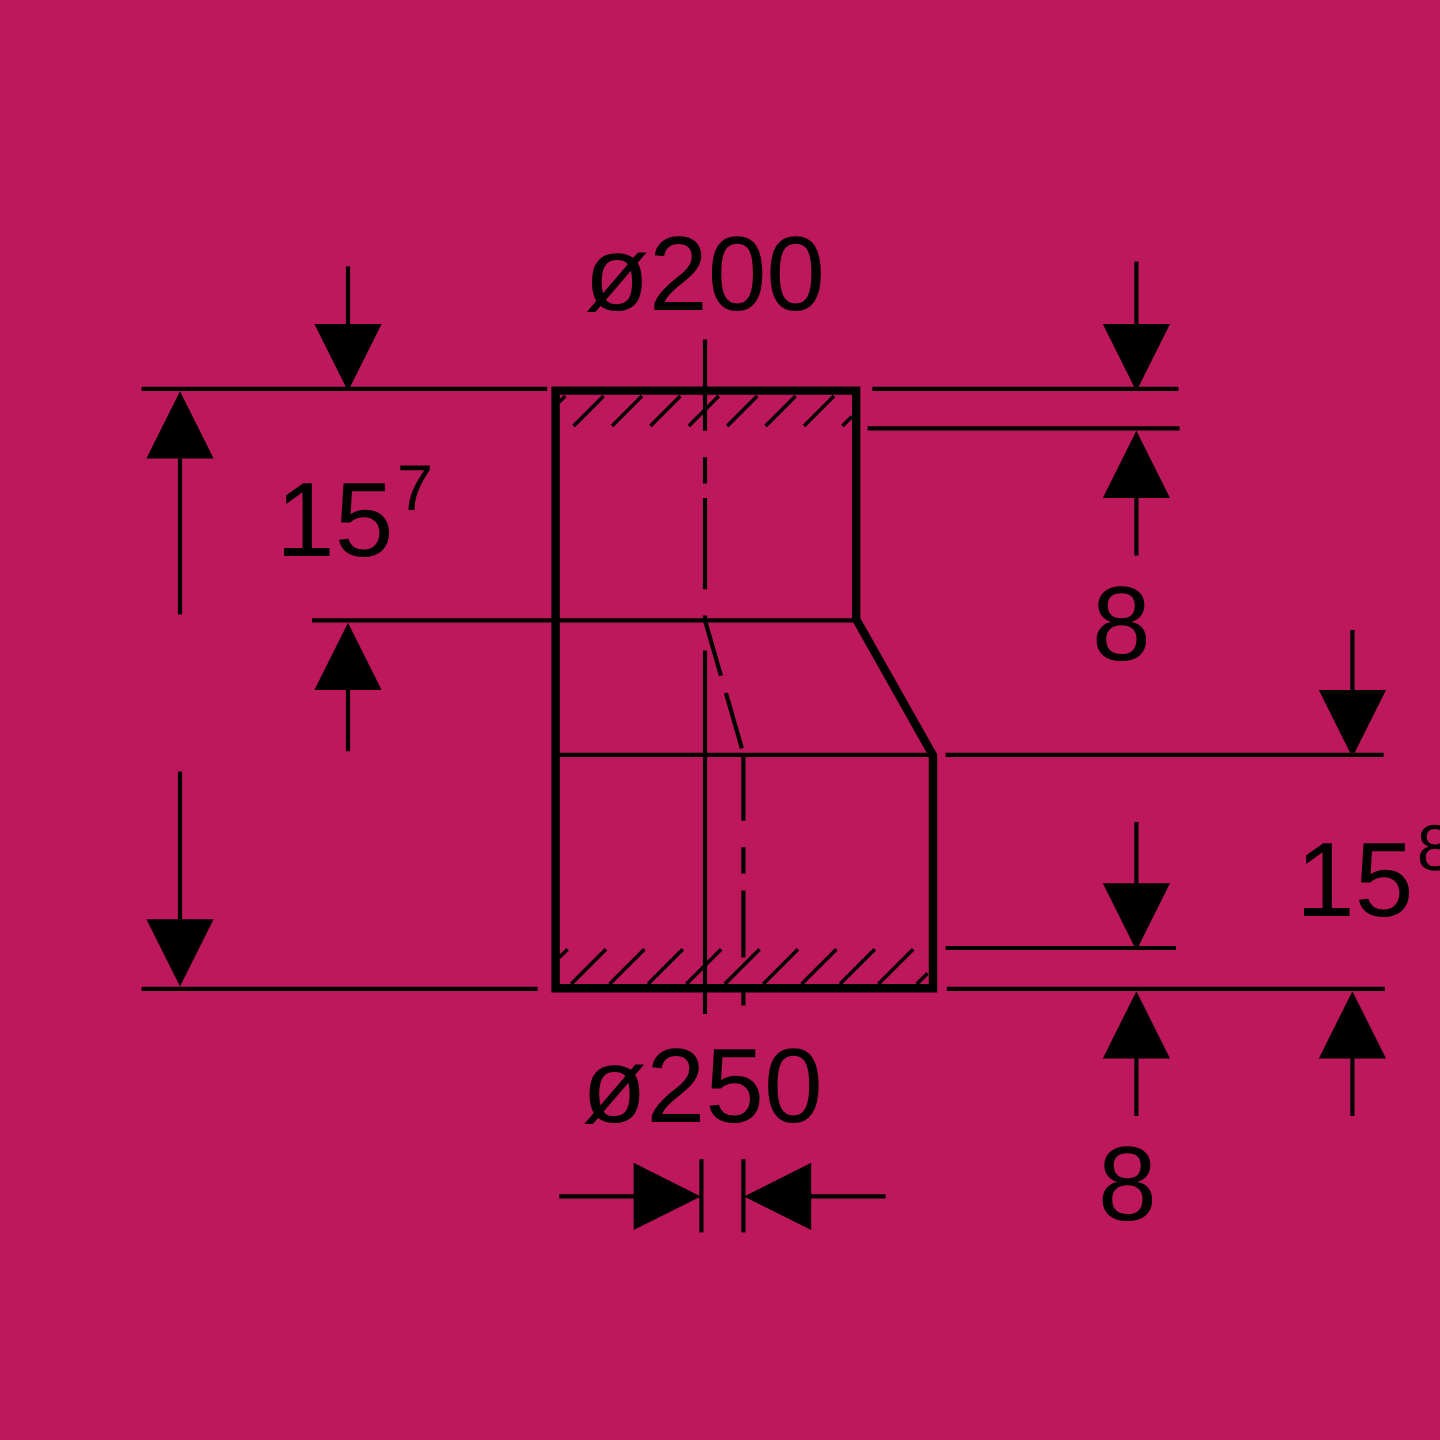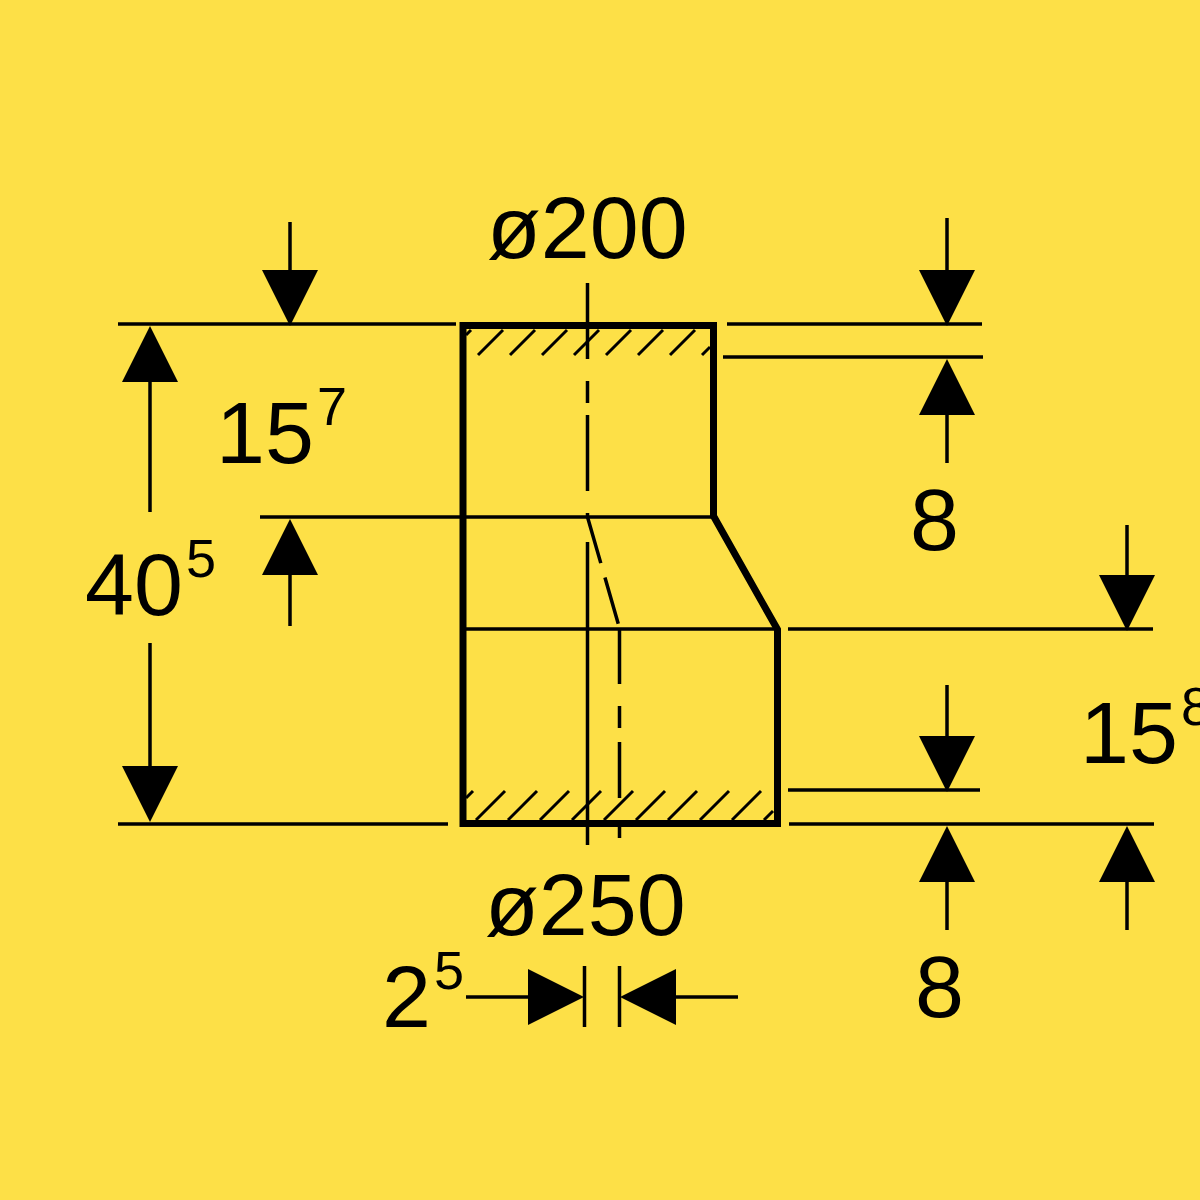--- a/index.html
+++ b/index.html
@@ -1,20 +1,20 @@
 <!DOCTYPE html>
 <html><head>
 <meta charset="utf-8">
 <style>
   html, body { margin: 0; padding: 0; background: #ffffff; }
   .stage {
     position: relative;
     width: 1200px;
     height: 1200px;
-    background: #fde047;
+    background: #be185d;
     overflow: hidden;
   }
   .stage svg { position: absolute; left: 0; top: 0; }
   .thin   { stroke: #000000; stroke-width: 3.5; fill: none; }
   .hatch  { stroke: #000000; stroke-width: 3;   fill: none; }
   .bold   { stroke: #000000; stroke-width: 7;   fill: none; stroke-linejoin: miter; }
   .solidfill { fill: #000000; stroke: none; }
   .label {
     position: absolute;
     font-family: "Liberation Sans", sans-serif;
@@ -115,41 +115,35 @@
       <polygon points="947,826 919,882 975,882"></polygon>
       <polygon points="584,997 528,969 528,1025"></polygon>
       <polygon points="620,997 676,969 676,1025"></polygon>
     </g>
   </svg>
 
   <div class="label" style="left:487px; top:184px;">
     <span>ø200</span>
   </div>
 
-  <div class="label" style="left:216px; top:389px;">
+  <div class="label" style="left:230px; top:389px;">
     <span>15</span><span class="sup">7</span>
   </div>
 
-  <div class="label" style="left:85px; top:541px;">
-    <span>40</span><span class="sup">5</span>
-  </div>
 
   <div class="label" style="left:910px; top:476px;">
     <span>8</span>
   </div>
 
   <div class="label" style="left:1080px; top:689px;">
     <span>15</span><span class="sup">8</span>
   </div>
 
   <div class="label" style="left:485px; top:861px;">
     <span>ø250</span>
   </div>
 
-  <div class="label" style="left:382px; top:953px;">
-    <span>2</span><span class="sup">5</span>
-  </div>
 
   <div class="label" style="left:915px; top:943px;">
     <span>8</span>
   </div>
 
 </div>
 
 </body></html>

